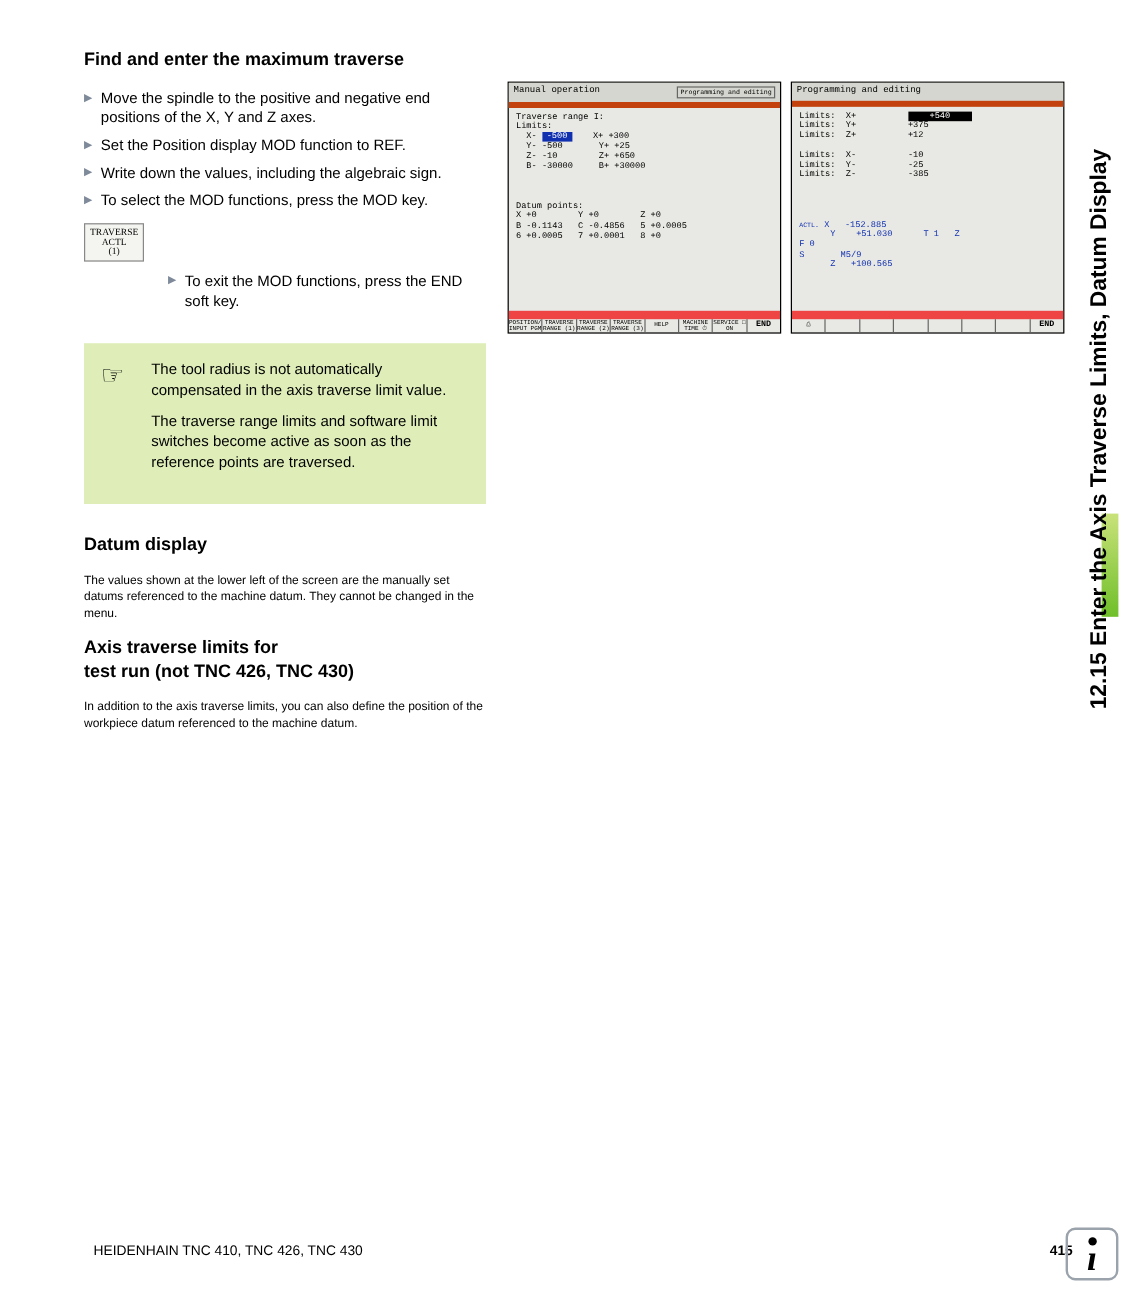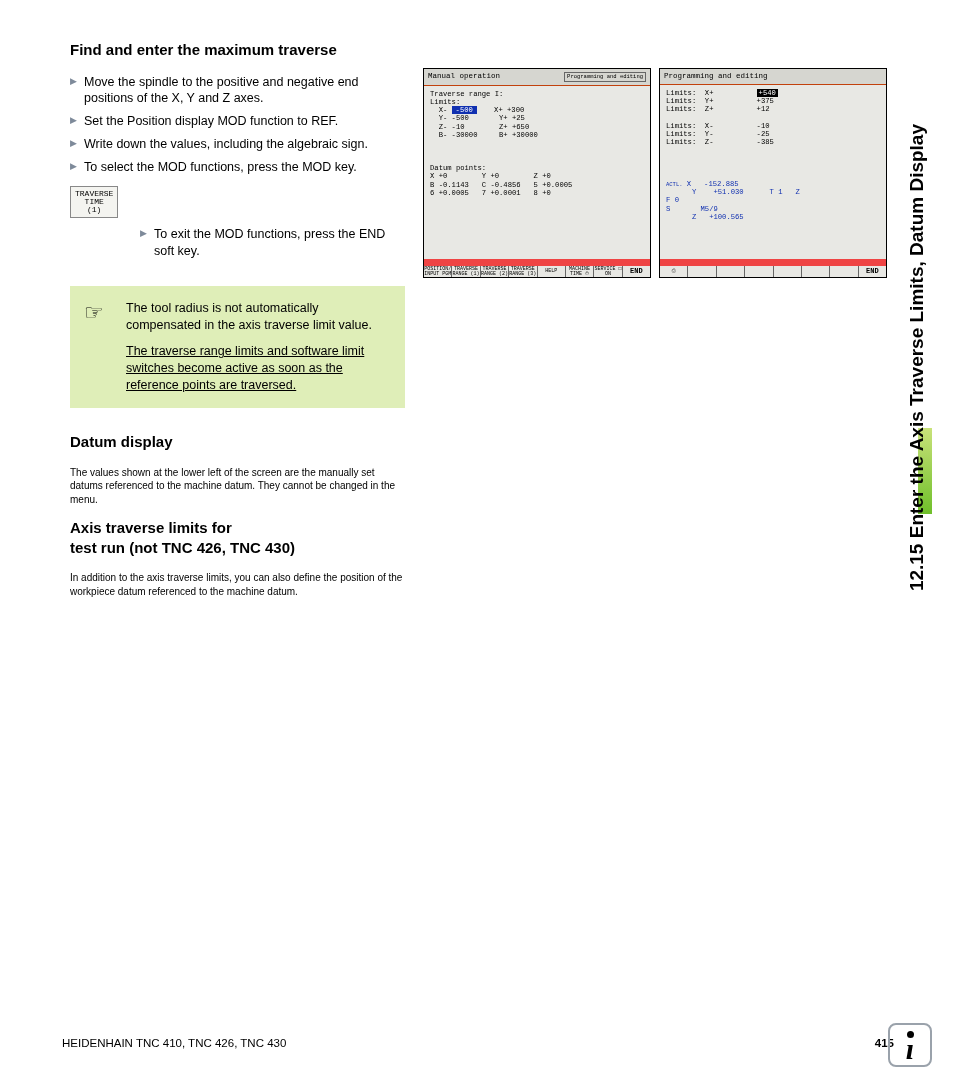--- a/index.html
+++ b/index.html
@@ -52,21 +52,21 @@
     color: #7e8a9a;
   }
   .softkey-row {
     display: flex;
     align-items: flex-start;
     margin-bottom: 8px;
   }
   .softkey-box {
     border: 1px solid #888;
     background: #f4f4f0;
-    font-family: Liberation Mono, monospace;
+    font-family: Liberation Serif, serif;
     font-size: 8px;
     line-height: 1;
     padding: 3px 4px;
     text-align: center;
     min-width: 48px;
     margin-right: 22px;
     flex-shrink: 0;
   }
   .sub-steps {
     list-style: none;
@@ -95,21 +95,21 @@
     position: relative;
     margin: 14px 0 24px 0;
   }
   .notebox .hand {
     position: absolute;
     left: 14px;
     top: 12px;
     font-size: 22px;
   }
   .notebox p { margin-bottom: 10px; }
-  .notebox p:last-child { margin-bottom: 0; text-decoration: underline; }
+  .notebox p:last-child { margin-bottom: 12px; }
   p.body {
     font-size: 10px;
     line-height: 1.35;
     margin-bottom: 12px;
   }
   .side-tab {
     position: absolute;
     right: 22px;
     top: 38px;
     width: 30px;
@@ -128,21 +128,21 @@
   }
   .side-tab span {
     writing-mode: vertical-rl;
     transform: rotate(180deg);
     font-weight: bold;
     font-size: 19px;
     white-space: nowrap;
   }
   .footer {
     position: absolute;
-    left: 62px;
+    left: 78px;
     right: 60px;
     bottom: 42px;
     font-size: 11.5px;
     display: flex;
     justify-content: space-between;
     align-items: center;
   }
   .footer .pg { font-weight: bold; }
   .info-icon {
     position: absolute;
@@ -182,21 +182,21 @@
     height: 210px;
     font-family: "Courier New", monospace;
     font-size: 7.5px;
     line-height: 1.15;
     position: relative;
     display: flex;
     flex-direction: column;
   }
   .cnc-head {
     background: #d6d6d0;
-    border-bottom: 1px solid #c2410c;
+    border-bottom: 5px solid #c2410c;
     padding: 3px 4px;
     display: flex;
     justify-content: space-between;
     font-size: 7.5px;
   }
   .cnc-head .mini {
     border: 1px solid #666;
     font-size: 5.5px;
     padding: 1px 2px;
     text-align: center;
@@ -209,21 +209,21 @@
     font-size: 7.2px;
   }
   .cnc-body .hl {
     background: #1030b0;
     color: #fff;
     padding: 0 4px;
   }
   .cnc-body .hl2 {
     background: #000;
     color: #fff;
-    padding: 0 2px;
+    padding: 0 18px;
   }
   .cnc-body .blue { color: #1030b0; }
   .cnc-foot {
     border-top: 7px solid #ef4444;
     display: flex;
     height: 18px;
   }
   .cnc-foot div {
     border-right: 1px solid #666;
     flex: 1;
@@ -256,21 +256,21 @@
       <ul class="steps">
         <li>Move the spindle to the positive and negative end positions of the X, Y and Z axes.</li>
         <li>Set the Position display MOD function to REF.</li>
         <li>Write down the values, including the algebraic sign.</li>
         <li>To select the MOD functions, press the MOD key.</li>
       </ul>
 
       <div class="softkey-row">
         <div class="softkey-box">
           <div>TRAVERSE</div>
-          <div>TIME</div>
+          <div>ACTL</div>
           <div>(1)</div>
         </div>
       </div>
       <div class="softkey-row">
         <div style="width:48px;margin-right:22px;flex-shrink:0"></div>
         <ul class="sub-steps">
           <li>To exit the MOD functions, press the END soft key.</li>
         </ul>
       </div>
 

